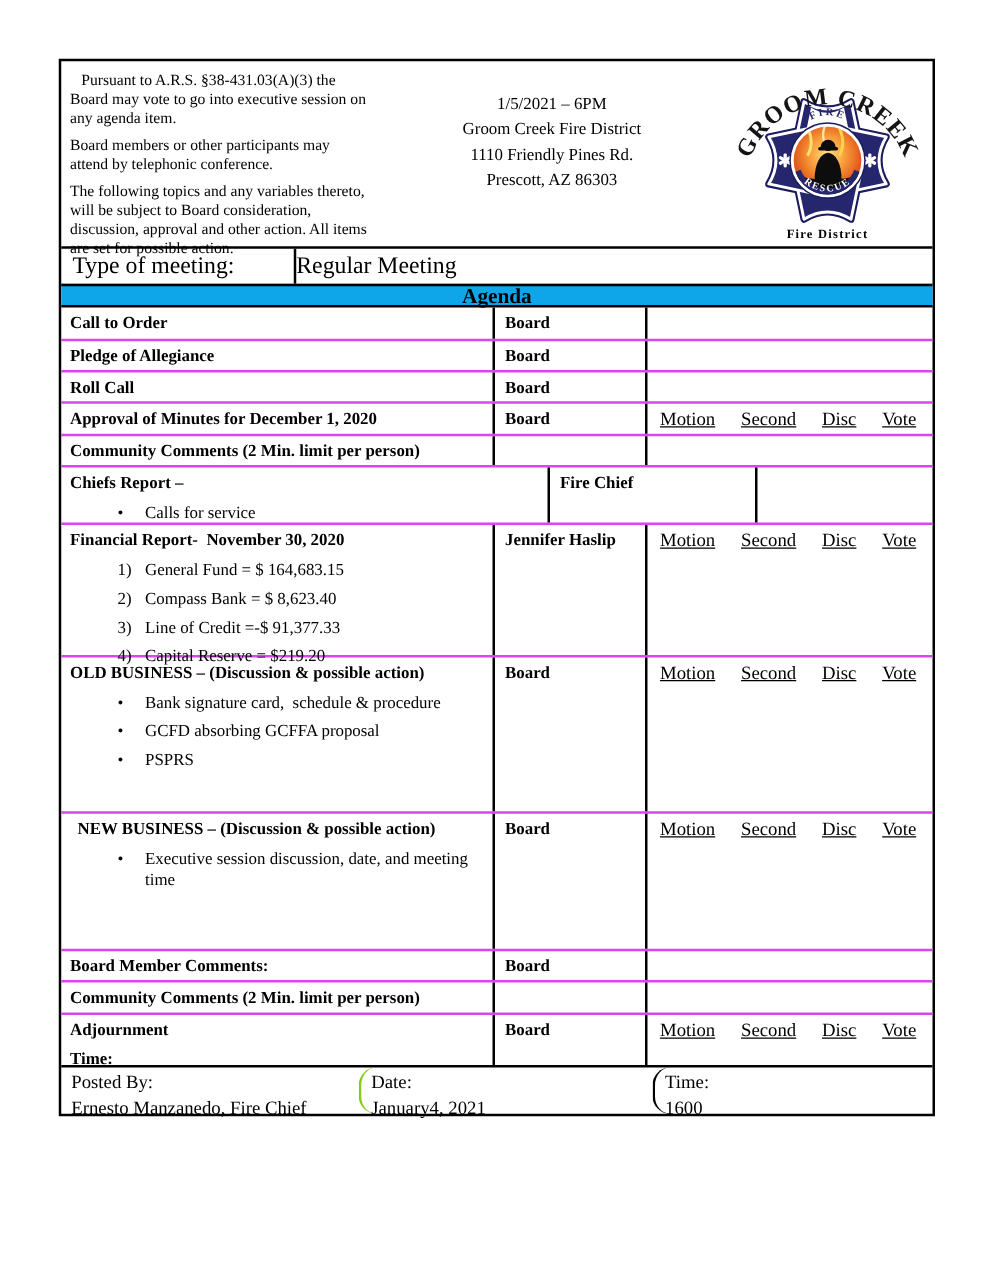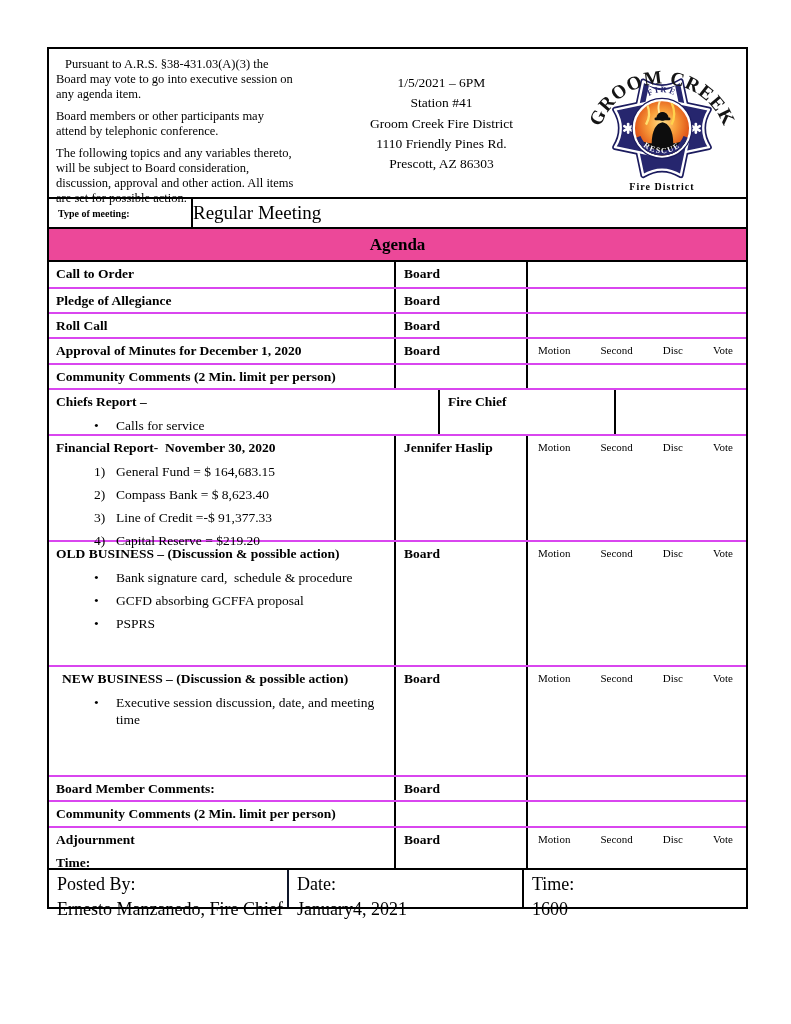--- a/index.html
+++ b/index.html
@@ -25,78 +25,77 @@
   .notice p { margin:0 0 7px 0; }
   .notice p.first { text-indent:9px; }
   .center-block { flex:1; text-align:center; padding-top:5px; }
   .doc-title { font-weight:bold; font-size:14.5px; line-height:1.3; }
   .meeting-info { margin-top:15px; font-size:13.5px; line-height:1.5; }
   .logo-block { width:160px; text-align:center; padding-top:2px; }
   .logo-caption { font-size:10px; font-weight:bold; letter-spacing:1px; margin-top:-4px; }
 
   
   .type-row { display:flex; border-top:2px solid #000; height:30px; }
-  .type-label { width:144px; display:flex; align-items:center; padding-left:9px;
-                font-weight:bold; font-size:10px; border-right:2px solid #000; }
+  .type-label { width:188px; display:flex; align-items:center; padding-left:9px;
+                font-weight:normal; font-size:19px; border-right:2px solid #000; }
   .type-value { display:flex; align-items:center; font-size:19px; }
 
   
-  .agenda-bar { border-top:2px solid #000; height:33px; background:#ec4899;
+  .agenda-bar { border-top:2px solid #000; height:17px; background:#0ea5e9;
                 display:flex; align-items:center; justify-content:center;
                 font-weight:bold; font-size:17px; }
 
   
   #agenda-rows { border-top:2px solid #000; }
   .trow { display:flex; }
   .trow + .trow { border-top:2px solid #d946ef; }
   .cell { min-height:100%; }
   .c1 { width:345px; padding:3px 6px 2px 7px; }
-  .c2 { width:132px; border-left:2px solid #000; padding:4px 4px 2px 8px;
+  .c2 { width:122px; border-left:2px solid #000; padding:4px 4px 2px 8px;
         font-weight:bold; font-size:13.5px; }
   .c3 { flex:1; border-left:2px solid #000; padding:5px 13px 2px 10px;
-        font-size:11px; display:flex; justify-content:space-between; align-items:flex-start; }
+        font-size:15px; display:flex; justify-content:space-between; align-items:flex-start;text-decoration:underline; }
   .row-title { font-weight:bold; font-size:13.5px; line-height:1.4; white-space:pre-wrap; }
   .item { font-size:13.5px; white-space:pre-wrap; padding-left:38px; margin-top:6px;
           display:flex; line-height:1.25; }
   .item .marker { width:22px; flex:none; }
 
   .row-call_to_order, .row-pledge, .row-roll_call,
   .row-community_1, .row-board_member_comments { height:25px; }
   .row-approval, .row-community_2 { height:26px;align-items:flex-end; }
   .row-chiefs_report   { height:46px;gap:44px; }
   .row-financial_report{ height:106px; }
   .row-old_business    { height:125px; }
   .row-new_business    { height:110px; }
   .row-adjournment     { height:42px; }
   .row-new_business .row-title { padding-left:6px; }
   .row-adjournment .row-title2 { margin-top:4px; }
 
   
   .footer-row { display:flex; border-top:2px solid #000; height:39px; }
-  .fcell { padding:2px 4px 2px 8px; font-size:18px; line-height:1.4; }
+  .fcell { padding:2px 4px 2px 8px; font-size:15px; line-height:1.4;border-radius:14px; }
   .f1 { width:238px; }
-  .f2 { width:235px; border-left:2px solid #0f172a; }
+  .f2 { width:235px; border-left:2px solid #84cc16; }
   .f3 { flex:1; border-left:2px solid #000; }
 </style>
 </head>
 <body>
 
 <div class="page">
   <div class="doc">
 
     <div class="header">
       <div class="notice">
         <p class="first">Pursuant to A.R.S. §38-431.03(A)(3) the Board may vote to go into executive session on any agenda item.</p>
         <p>Board members or other participants may attend by telephonic conference.</p>
         <p>The following topics and any variables thereto, will be subject to Board consideration, discussion, approval and other action. All items are set for possible action.</p>
       </div>
       <div class="center-block">
         <div class="meeting-info">
           <div>1/5/2021 – 6PM</div>
-          <div>Station #41</div>
           <div>Groom Creek Fire District</div>
           <div>1110 Friendly Pines Rd.</div>
           <div>Prescott, AZ 86303</div>
         </div>
       </div>
       <div class="logo-block">
         <svg width="152" height="126" viewBox="0 0 160 134">
           <defs>
             <radialGradient id="fireG" cx="0.5" cy="0.42" r="0.68">
               <stop offset="0" stop-color="#ffe08a"></stop>

